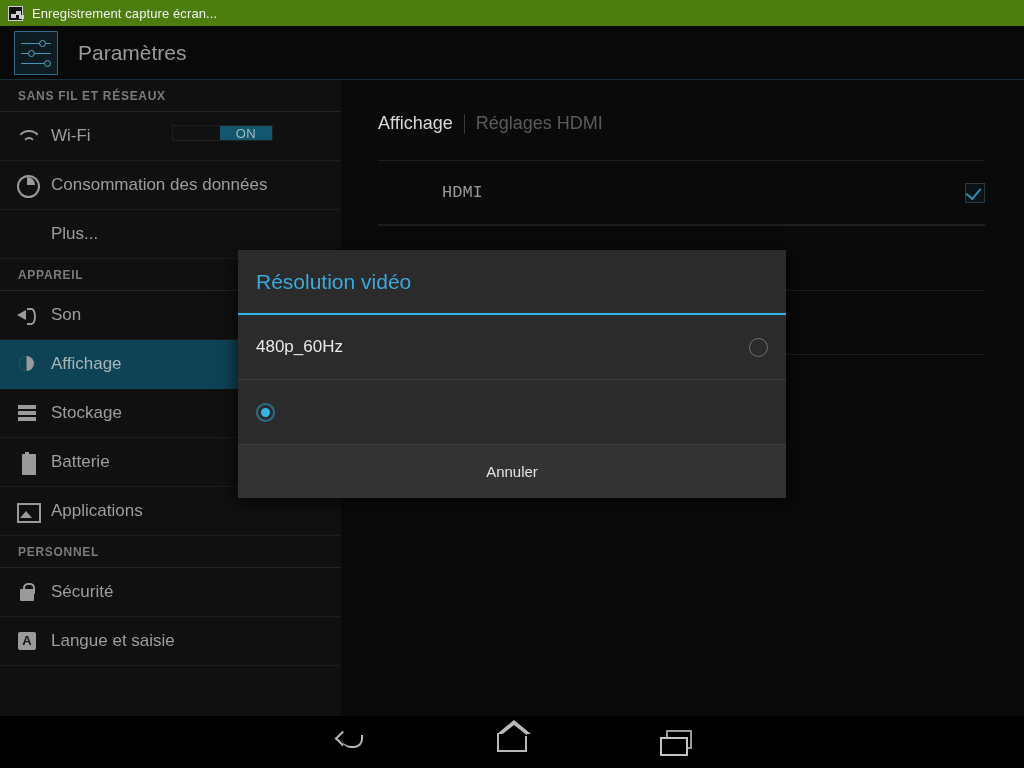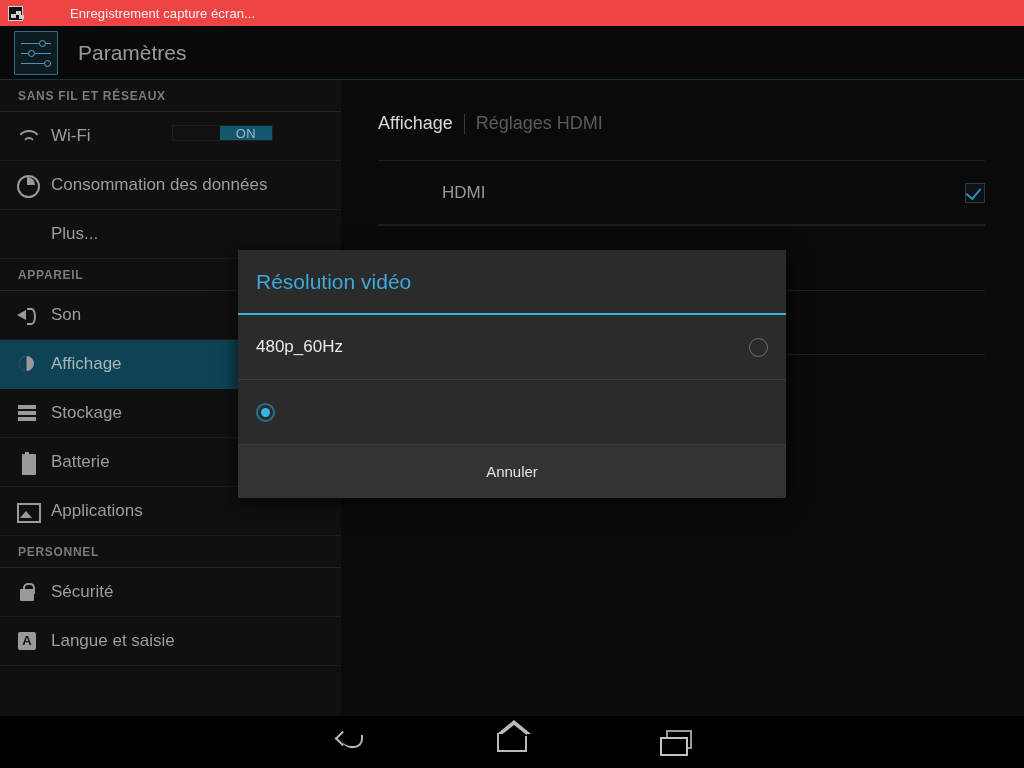--- a/index.html
+++ b/index.html
@@ -7,21 +7,21 @@
     width:1024px; height:768px;
     background:#000;
     font-family:"Liberation Sans", sans-serif;
     overflow:hidden;
   }
   #screen{ position:relative; width:1024px; height:768px; background:#0a0a0a; }
 
   
   .statusbar{
     position:absolute; left:0; top:0; width:1024px; height:26px;
-    background:#ef4444; display:flex; align-items:center; padding-left:8px;gap:38px;
+    background:#4d7c0f; display:flex; align-items:center; padding-left:8px;
   }
   .status-icon{
     width:15px; height:15px; border:1.5px solid #cfcfcf; background:#111;
     margin-right:9px; position:relative; flex:none;
   }
   .status-icon:before{
     content:""; position:absolute; left:1.5px; bottom:1.5px; width:5px; height:4px;
     background:#cfcfcf;
     box-shadow:5px -3px 0 0 #cfcfcf, 8px 1px 0 0 #cfcfcf;
   }
@@ -192,21 +192,21 @@
   }
   .breadcrumb{
     position:absolute; left:37px; top:33px; display:flex; align-items:center;
   }
   .crumb-active{ color:#d8d8d8; font-size:18px; }
   .crumb-sep{
     width:1px; height:20px; background:#3a3a3a; margin:0 11px;
   }
   .crumb-inactive{ color:#5b5b5b; font-size:18px; }
 
-  .pref-list{ position:absolute; left:37px; top:80px; width:607px; }
+  .pref-list{ position:absolute; left:37px; top:80px; width:607px;font-family:Liberation Mono, monospace; }
   .pref-row{
     height:65px; display:flex; align-items:center; padding-left:64px;
     border-top:1px solid #1e1e1e; position:relative;
   }
   .pref-row.last{ border-bottom:1px solid #1e1e1e; }
   .pref-label{ color:#9a9a9a; font-size:17px; }
   .checkbox{
     position:absolute; right:0; top:50%; margin-top:-10px;
     width:20px; height:20px; border:1px solid #2b3a40; background:#0c1216;
   }

